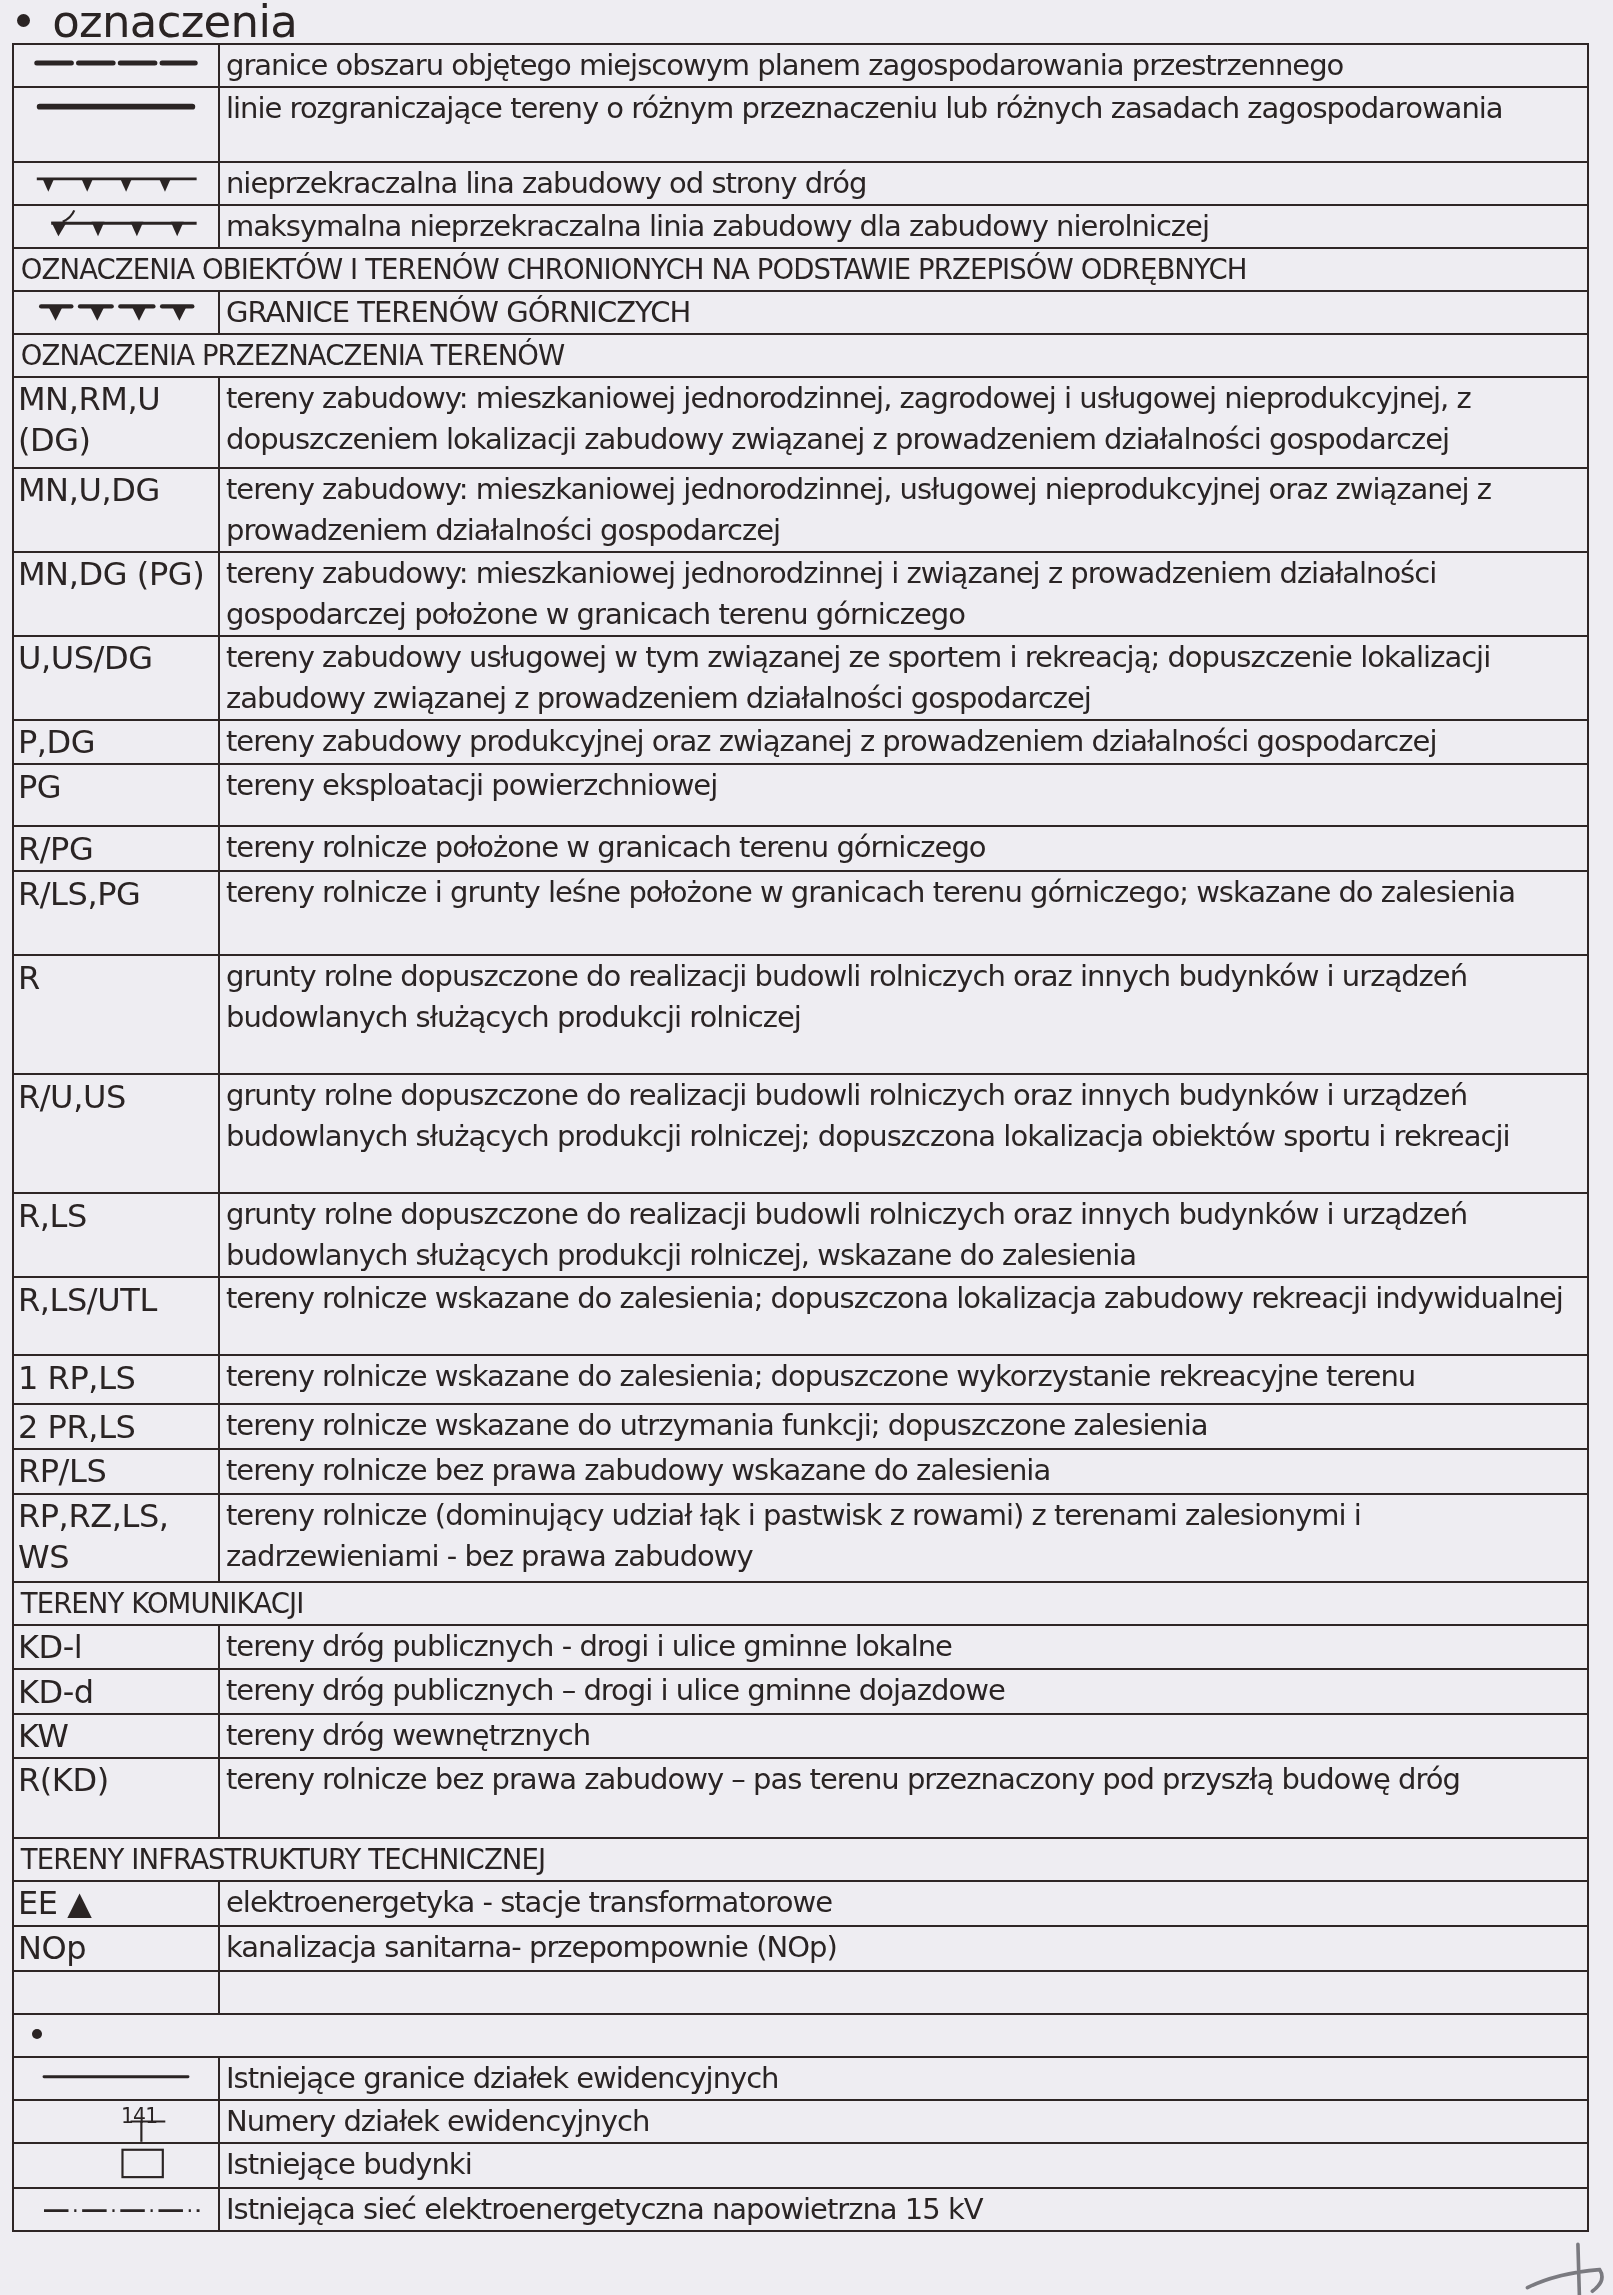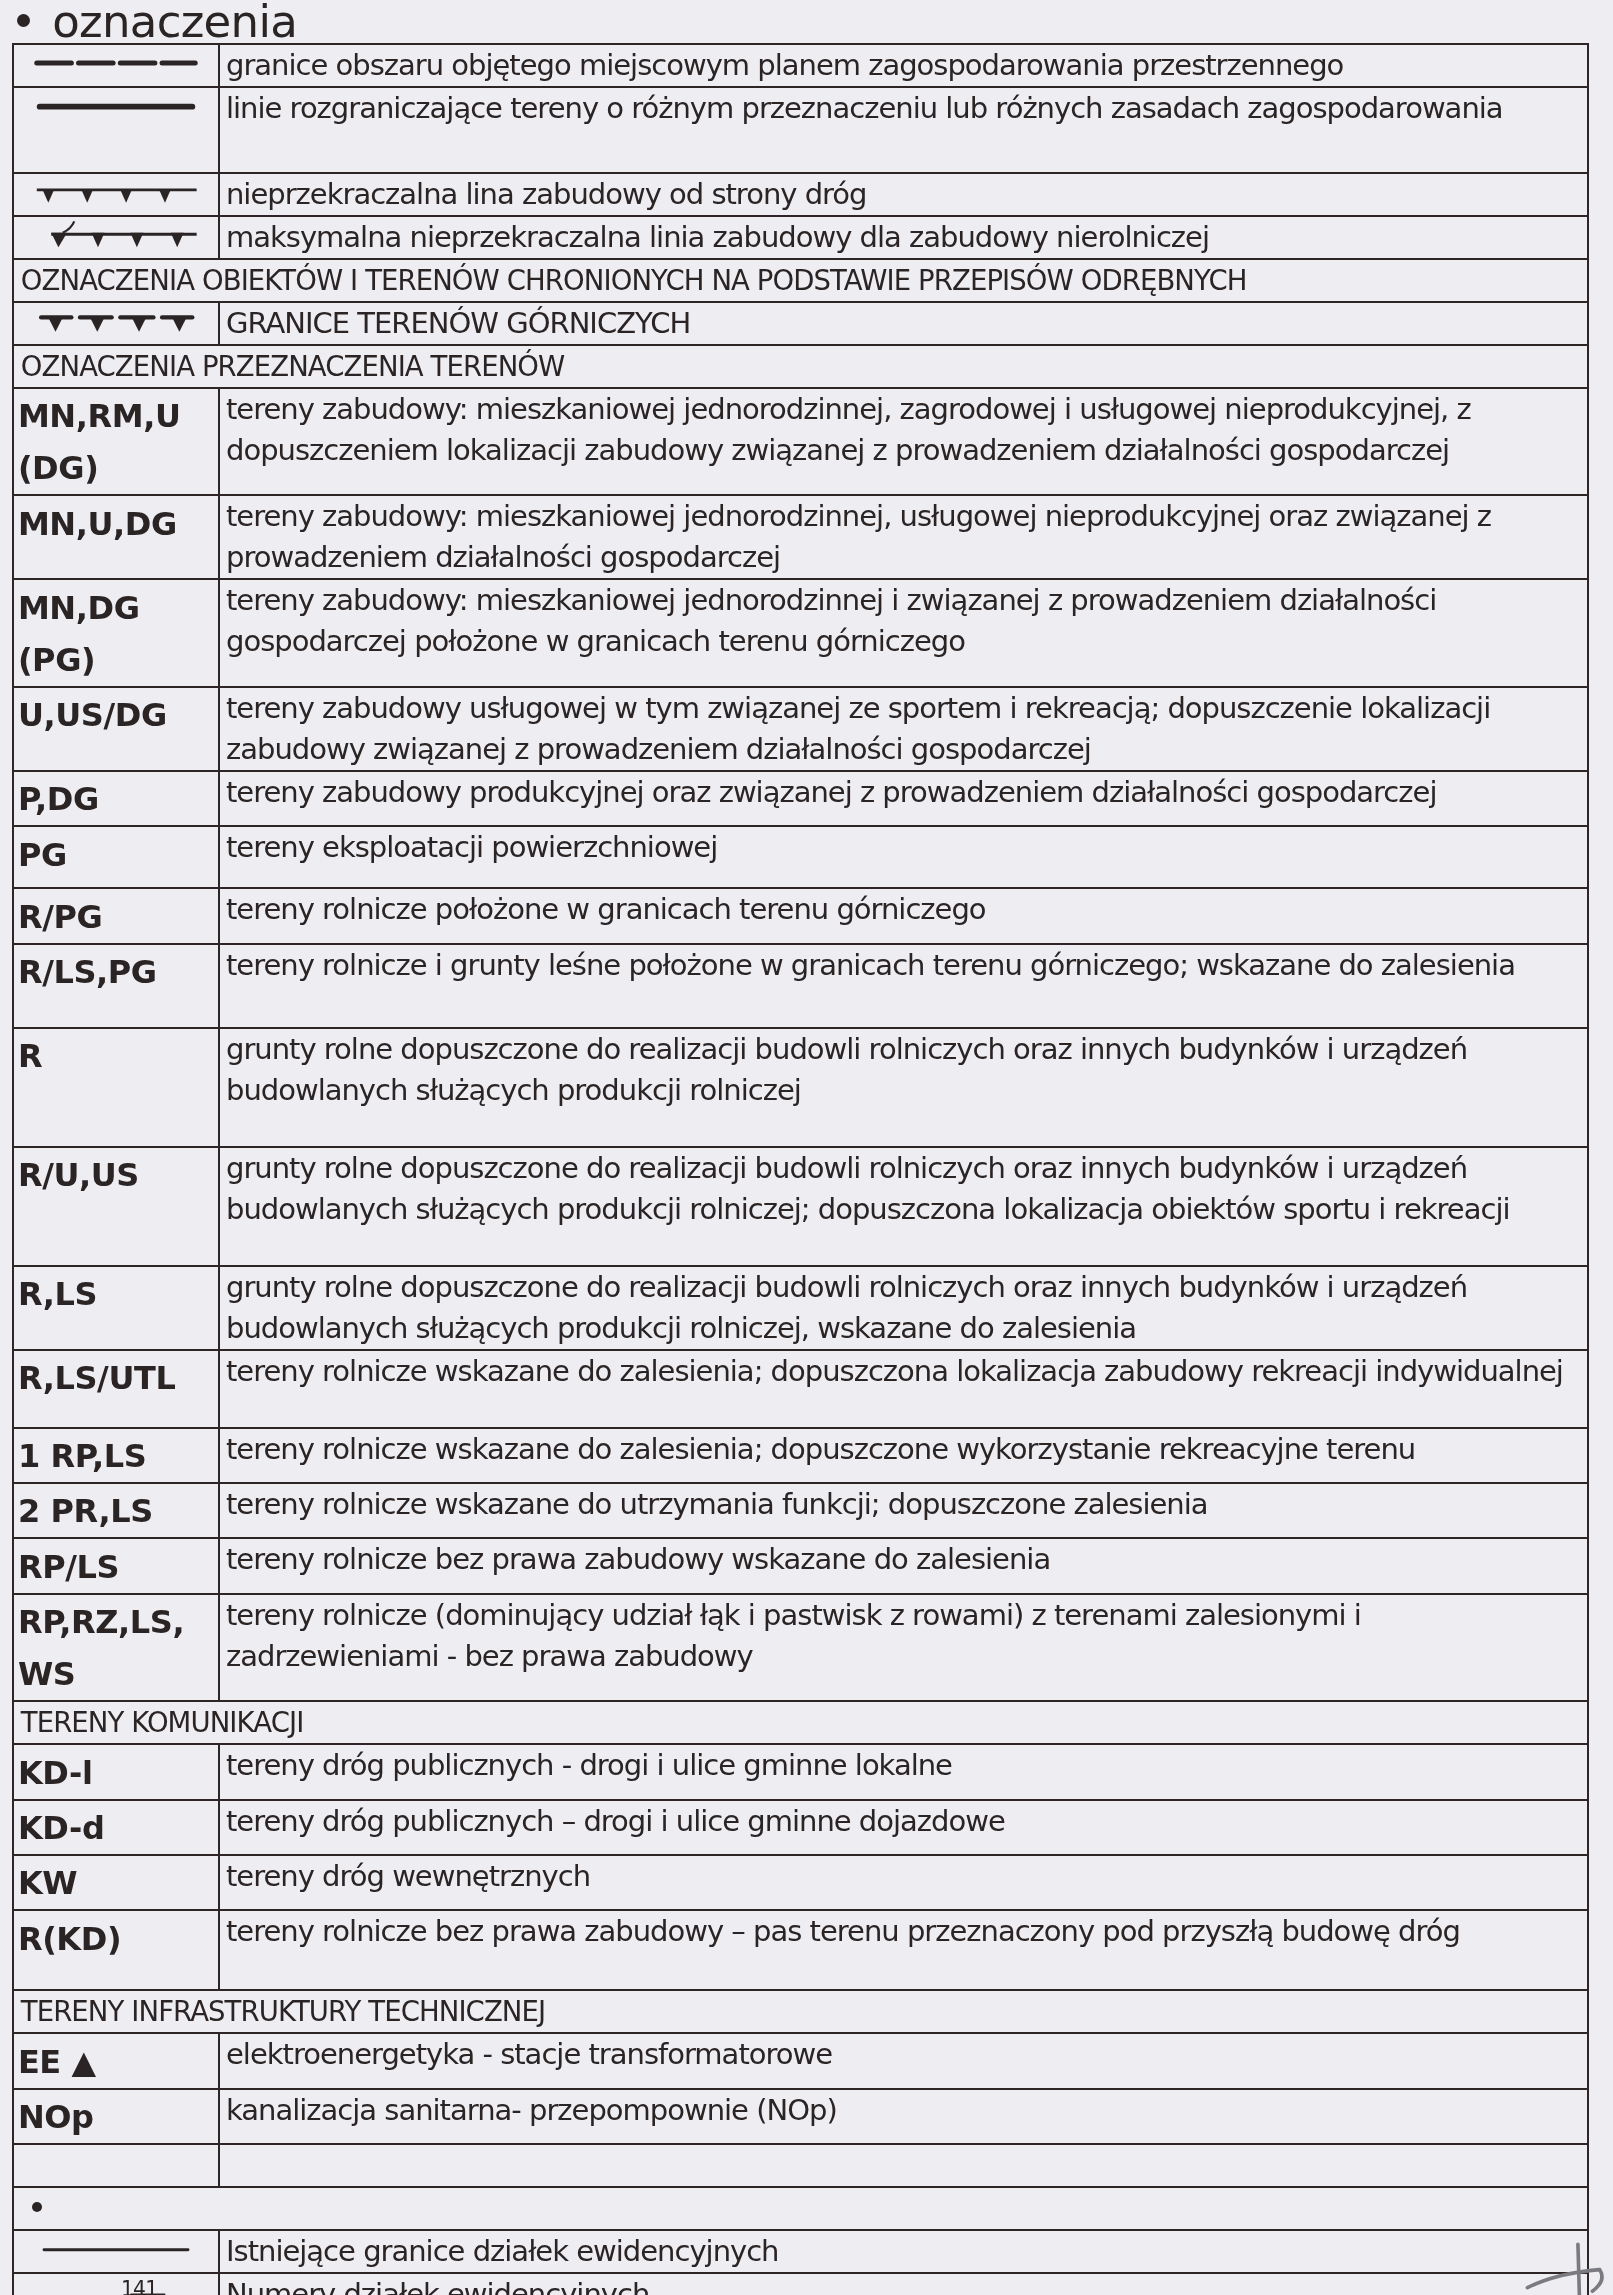--- a/index.html
+++ b/index.html
@@ -25,21 +25,21 @@
   }
   .legend td {
     border: 2.9px solid #2e2626;
     padding: 0 7.2px;
     vertical-align: top;
     font-size: 29px;
     line-height: 41px;
     letter-spacing: -1px;
   }
   .legend td.sym { width: 196px; padding: 0 4.3px; }
-  .legend td.code { font-weight: bold; font-size: 32px; letter-spacing: -0.4px; line-height: 52px; padding-top: 1.4px; }
+  .legend td.code { font-weight: normal; font-size: 32px; letter-spacing: -0.4px; line-height: 41px; padding-top: 1.4px; }
   .legend td.section { font-size: 27.5px; letter-spacing: -0.9px; line-height: 41px; margin-top: 21px; }
   .legend td.desc { padding-left: 5.8px; }
   .sym svg { display: block; margin: 0 auto; }
   .info-bullet { display: inline-block; width: 10px; height: 10px; border-radius: 50%; background: #2a2424; margin: 0 22px 5.8px 11.6px; vertical-align: middle; }
   .scribble { position: absolute; right: 0; bottom: 0; width: 101px; height: 58px; }
 </style>
 </head>
 <body>
 
 <div class="title"><span class="bullet"></span><span>oznaczenia</span></div>
@@ -48,21 +48,21 @@
 
   <tbody>
       <tr style="height:42px">
     <td class="sym">
       <svg width="174" height="36" viewBox="0 0 240 50">
             <line x1="10" y1="25" x2="230" y2="25" stroke="#2a2424" stroke-width="7" stroke-dasharray="48,10" stroke-linecap="round"></line>
           </svg>
     </td>
     <td class="desc">granice obszaru objętego miejscowym planem zagospodarowania przestrzennego</td>
   </tr>
-  <tr style="height:86px">
+  <tr style="height:75px">
     <td class="sym">
       <svg width="174" height="36" viewBox="0 0 240 50">
             <line x1="14" y1="26" x2="226" y2="26" stroke="#2a2424" stroke-width="8" stroke-linecap="round"></line>
           </svg>
     </td>
     <td class="desc">linie rozgraniczające tereny o różnym przeznaczeniu lub różnych zasadach zagospodarowania</td>
   </tr>
   <tr style="height:43px">
     <td class="sym">
       <svg width="174" height="36" viewBox="0 0 240 50">

